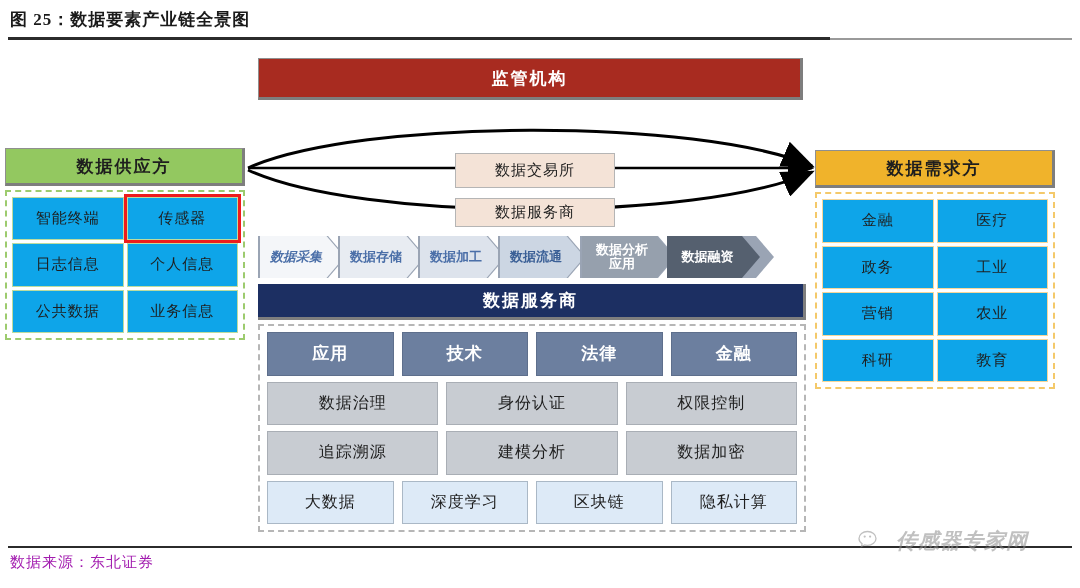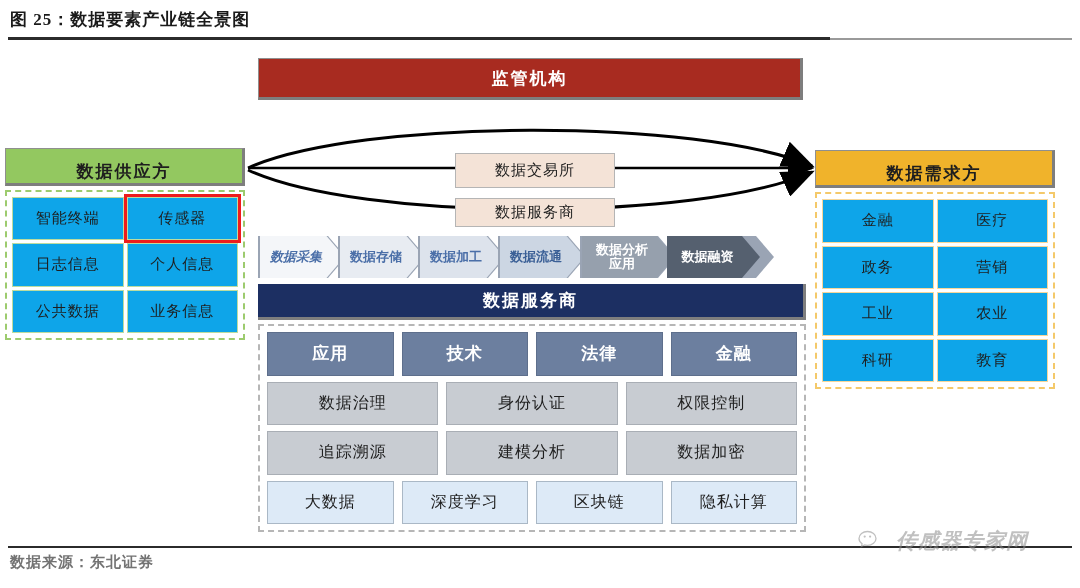--- a/index.html
+++ b/index.html
@@ -31,21 +31,21 @@
   }
 
   
   .src-rule {
     position: absolute; left: 8px; top: 546px;
     width: 1064px; height: 2px; background: #2b2b2b;
   }
   .src-text {
     position: absolute; left: 10px; top: 553px;
     font-family: "Liberation Serif", "DejaVu Serif", serif;
-    font-weight: bold; font-size: 15px; color: #737373;
+    font-weight: normal; font-size: 15px; color: #a21caf;
     letter-spacing: 1px; white-space: nowrap;
   }
   
   .watermark {
     position: absolute; left: 858px; top: 527px;
     display: flex; align-items: center; gap: 12px;
     opacity: .55;
   }
   .wm-text {
     font-family: "Liberation Serif", "DejaVu Serif", serif;
@@ -79,21 +79,21 @@
     display: flex; align-items: center; justify-content: center;
     box-sizing: border-box;
   }
   .pill span { font-size: 15px; color: #1e1e1e; letter-spacing: 1px; }
   .pill-exchange { left: 455px; top: 153px; width: 160px; height: 35px; }
   .pill-service  { left: 455px; top: 198px; width: 160px; height: 29px; }
 
   
   .panel-header {
     position: absolute;
-    display: flex; align-items: flex-end; justify-content: center;
+    display: flex; align-items: center; justify-content: center;
     box-sizing: border-box;
     border: 1px solid #8f8f8f;
     border-right: 3px solid #7e7e7e;
     border-bottom: 3px solid #7e7e7e;
   }
   .panel-header span { font-weight: bold; font-size: 17px; color: #1e1e1e; letter-spacing: 2px; }
 
   .supplier-header { left: 5px; top: 148px; width: 240px; height: 38px; background: #93c860; }
   .demander-header { left: 815px; top: 150px; width: 240px; height: 38px; background: #f0b32b; }
 
@@ -227,22 +227,22 @@
     <div class="cell cell-green">业务信息</div>
   </div>
 
   <div class="panel-header demander-header">
     <span>数据需求方</span>
   </div>
   <div class="panel-body demander-body">
     <div class="cell cell-orange">金融</div>
     <div class="cell cell-orange">医疗</div>
     <div class="cell cell-orange">政务</div>
+    <div class="cell cell-orange">工业</div>
     <div class="cell cell-orange">营销</div>
-    <div class="cell cell-orange">工业</div>
     <div class="cell cell-orange">农业</div>
     <div class="cell cell-orange">科研</div>
     <div class="cell cell-orange">教育</div>
   </div>
 
   <div class="chev-row" id="chev-row">
       <div class="chev-border" style="left: 0px; width: 88px;"></div>
       <div class="chev" style="left: 1.5px; width: 85px; background: rgb(244, 246, 249); font-style: italic;">
         <div class="lbl" style="color: rgb(75, 111, 168);">数据采集</div>
       </div>

